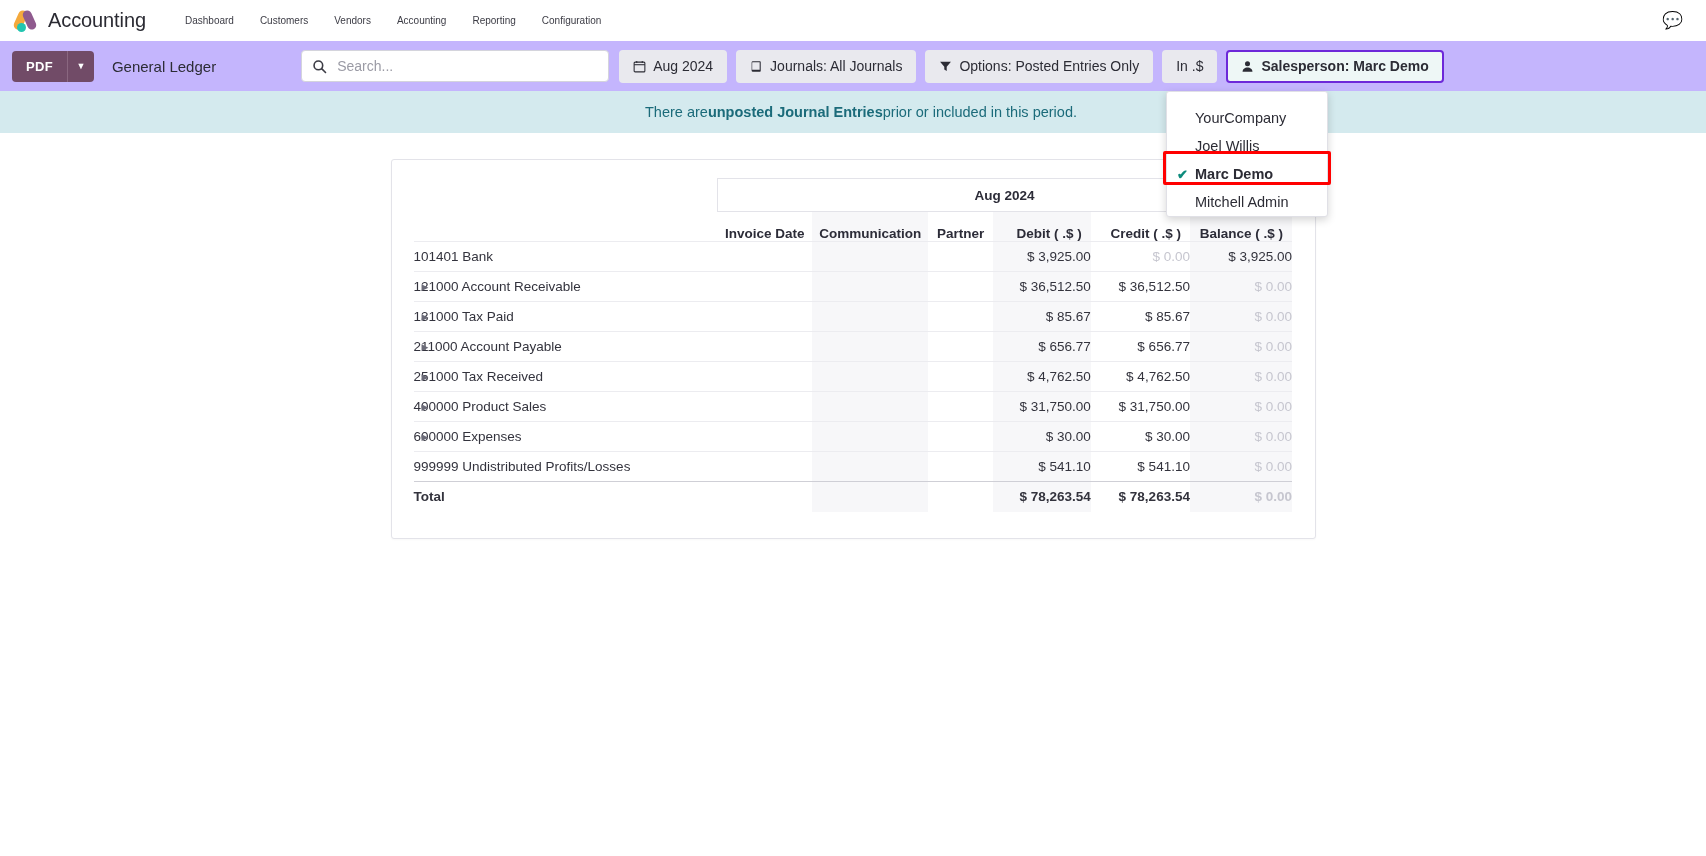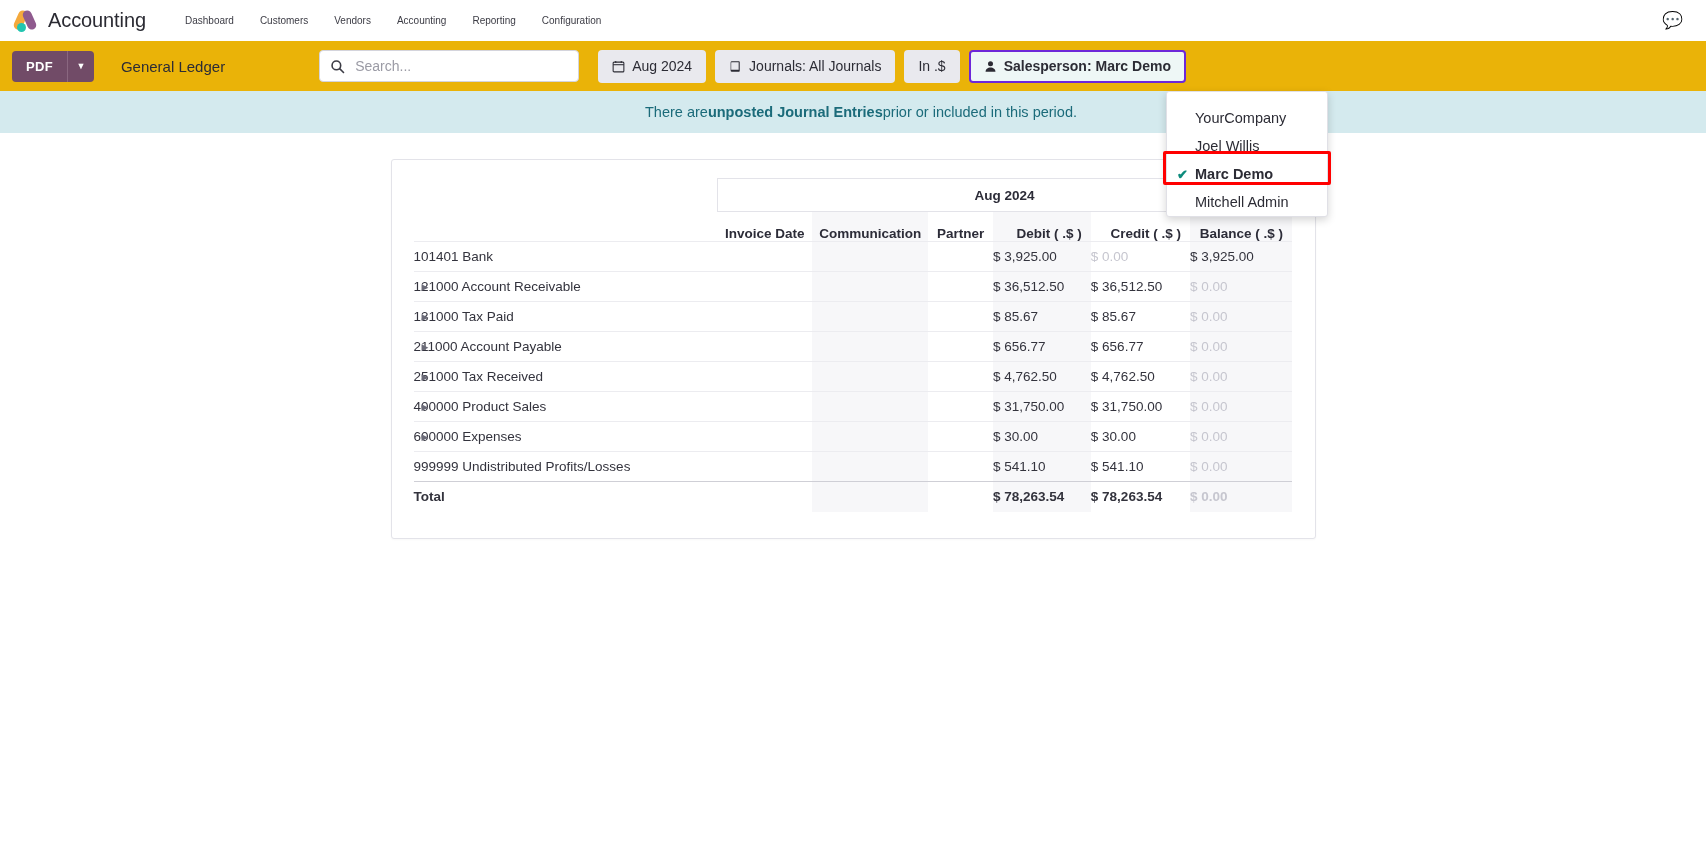--- a/index.html
+++ b/index.html
@@ -57,27 +57,26 @@
     display: flex;
     align-items: center;
     gap: 18px;
     padding-right: 8px;
   }
   .nav-icon { color: #4a4a55; font-size: 17px; cursor: pointer; line-height: 1; }
 
   
   .control-bar {
     height: 50px;
-    background: #eab308;
+    background: #c4b5fd;
     display: flex;
     align-items: center;
     padding: 0 12px;
     position: relative;
     z-index: 40;
-    gap: 9px;
   }
   .pdf-group { display: flex; align-items: stretch; height: 31px; }
   .pdf-btn {
     background: #714b67;
     color: #ffffff;
     font-size: 13px;
     font-weight: 700;
     border: none;
     border-radius: 4px 0 0 4px;
     padding: 0 14px;
@@ -97,21 +96,21 @@
   }
   .report-title {
     font-size: 15px;
     color: #2c2c35;
     margin-left: 18px;
     white-space: nowrap;
   }
 
   .searchbox {
     margin-left: 85px;
-    width: 260px;
+    width: 308px;
     height: 32px;
     border: 1px solid #d4d4dc;
     border-radius: 4px;
     display: flex;
     align-items: center;
     padding: 0 10px;
     background: #fff;
   }
   .searchbox .mag { color: #4a4a55; font-size: 14px; margin-right: 8px; display:flex; }
   .searchbox input {
@@ -258,21 +257,21 @@
     position: relative;
   }
   td.name .caret {
     position: absolute;
     left: 8px;
     top: 50%;
     transform: translateY(-50%);
     font-size: 9px;
     color: #6b6b78;
   }
-  td.num { text-align: left; padding-right: 9px; white-space: nowrap; }
+  td.num { text-align: right; padding-right: 9px; white-space: nowrap; }
   td.muted { color: #c6c6cf; }
   td.neg { color: #e8442f; }
   tr.total-row td { font-weight: 700; border-top: 1px solid #cfcfd6; }
   tr.total-row td.muted { color: #c6c6cf; font-weight: 700; }
 
   .w-name { width: 330px; }
   .w-inv  { width: 100px; }
   .w-comm { width: 120px; }
   .w-part { width: 70px; }
   .w-deb  { width: 105px; }
@@ -334,20 +333,28 @@
 
     <button class="filter-btn">
       <span class="gi">
         <svg width="13" height="13" viewBox="0 0 16 16" fill="#2c2c35">
           <path d="M3 1.4h9.2a1 1 0 0 1 1 1v11.2a1 1 0 0 1-1 1H3.6A1.6 1.6 0 0 1 2 13V3a1.6 1.6 0 0 1 1.6-1.6zm.3 1.3A.6.6 0 0 0 2.7 3v9.1c.28-.14.58-.2.9-.2h8.3V2.7z"></path>
         </svg>
       </span>
       <span>Journals: All Journals</span>
     </button>
 
+    <button class="filter-btn">
+      <span class="gi">
+        <svg width="13" height="13" viewBox="0 0 16 16" fill="#2c2c35">
+          <path d="M1.3 2.2h13.4l-5.2 6.1v5.1l-3-1.7V8.3z"></path>
+        </svg>
+      </span>
+      <span>Options: Posted Entries Only</span>
+    </button>
 
     <button class="filter-btn">
       <span>In .$</span>
     </button>
 
     <div class="dd-wrap">
       <button class="filter-btn active">
         <span class="gi">
           <svg width="13" height="13" viewBox="0 0 16 16" fill="#2c2c35">
             <circle cx="8" cy="4.6" r="3.1"></circle>

